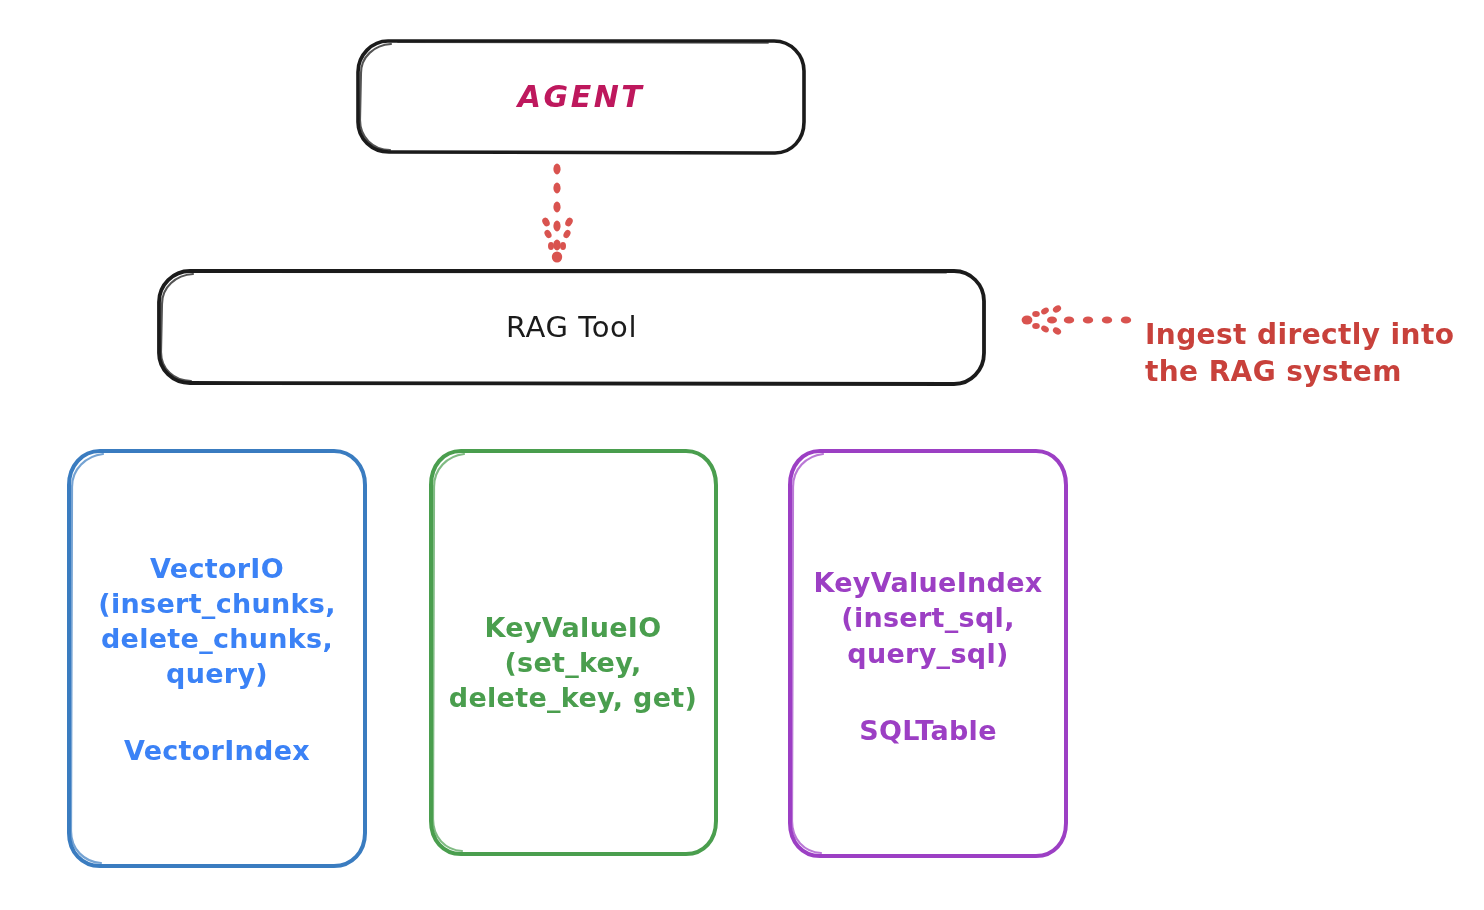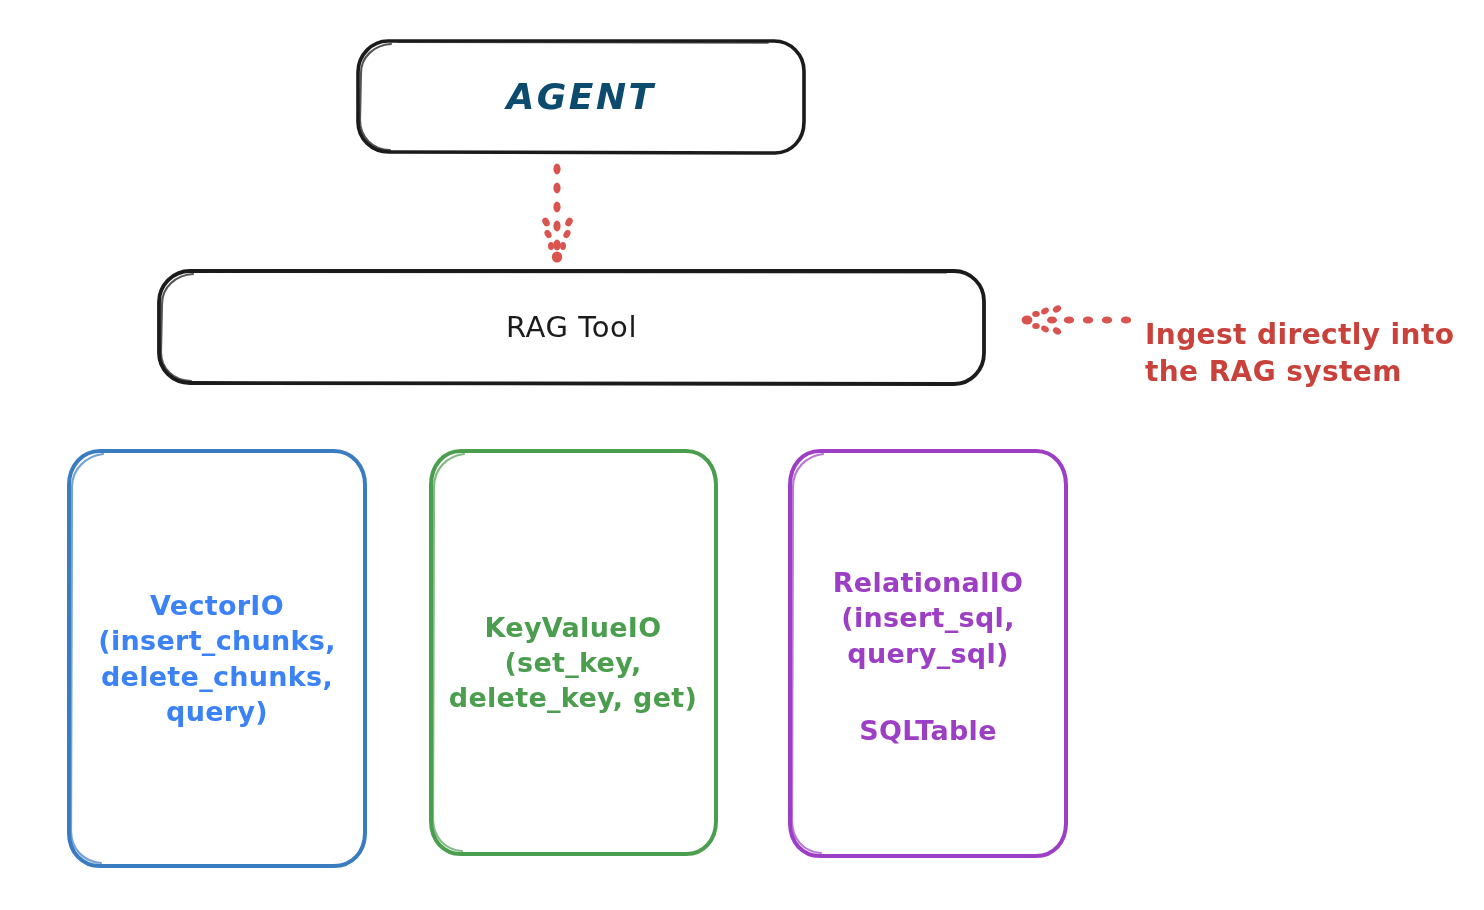--- a/index.html
+++ b/index.html
@@ -40,25 +40,25 @@
 
   
   #agent-box {
     left: 357px;
     top: 40px;
     width: 448px;
     height: 113px;
   }
   #agent-box .node-text {
     font-family: "DejaVu Sans", sans-serif;
-    font-size: 36px;
+    font-size: 30px;
     font-style: italic;
     font-weight: 600;
     letter-spacing: 2.5px;
-    color: #0c4a6e;
+    color: #be185d;
   }
 
   #ragtool-box {
     left: 158px;
     top: 270px;
     width: 827px;
     height: 114px;
   }
   #ragtool-box .node-text {
     font-family: "DejaVu Sans", sans-serif;
@@ -212,30 +212,31 @@
 
   <div class="node-label" id="ragtool-box">
     <span class="node-text">RAG Tool</span>
   </div>
 
   <div class="node-label provider-box" id="vectorio-box">
     <span class="api-text">VectorIO
 (insert_chunks,
 delete_chunks,
 query)</span>
+    <span class="index-text">VectorIndex</span>
   </div>
 
   <div class="node-label provider-box" id="keyvalueio-box">
     <span class="api-text">KeyValueIO
 (set_key,
 delete_key, get)</span>
   </div>
 
   <div class="node-label provider-box" id="relationalio-box">
-    <span class="api-text">RelationalIO
+    <span class="api-text">KeyValueIndex
 (insert_sql,
 query_sql)</span>
     <span class="index-text">SQLTable</span>
   </div>
 
   <div id="ingest-annotation">Ingest directly into
 the RAG system</div>
 
 </div>
 

